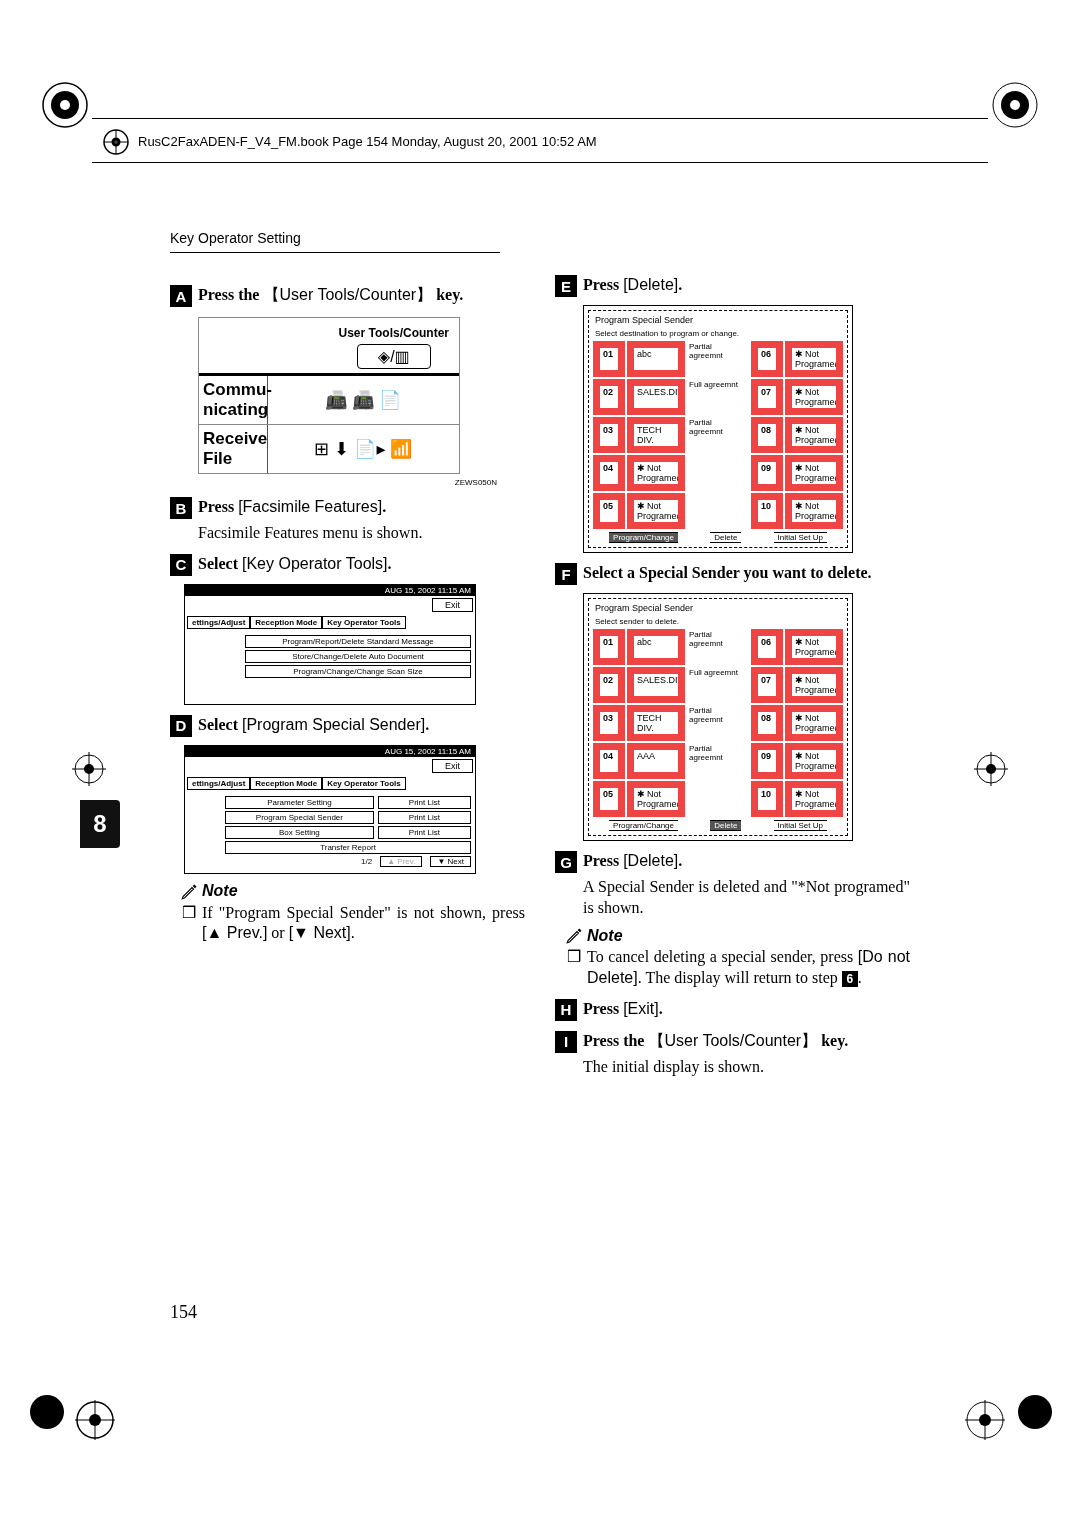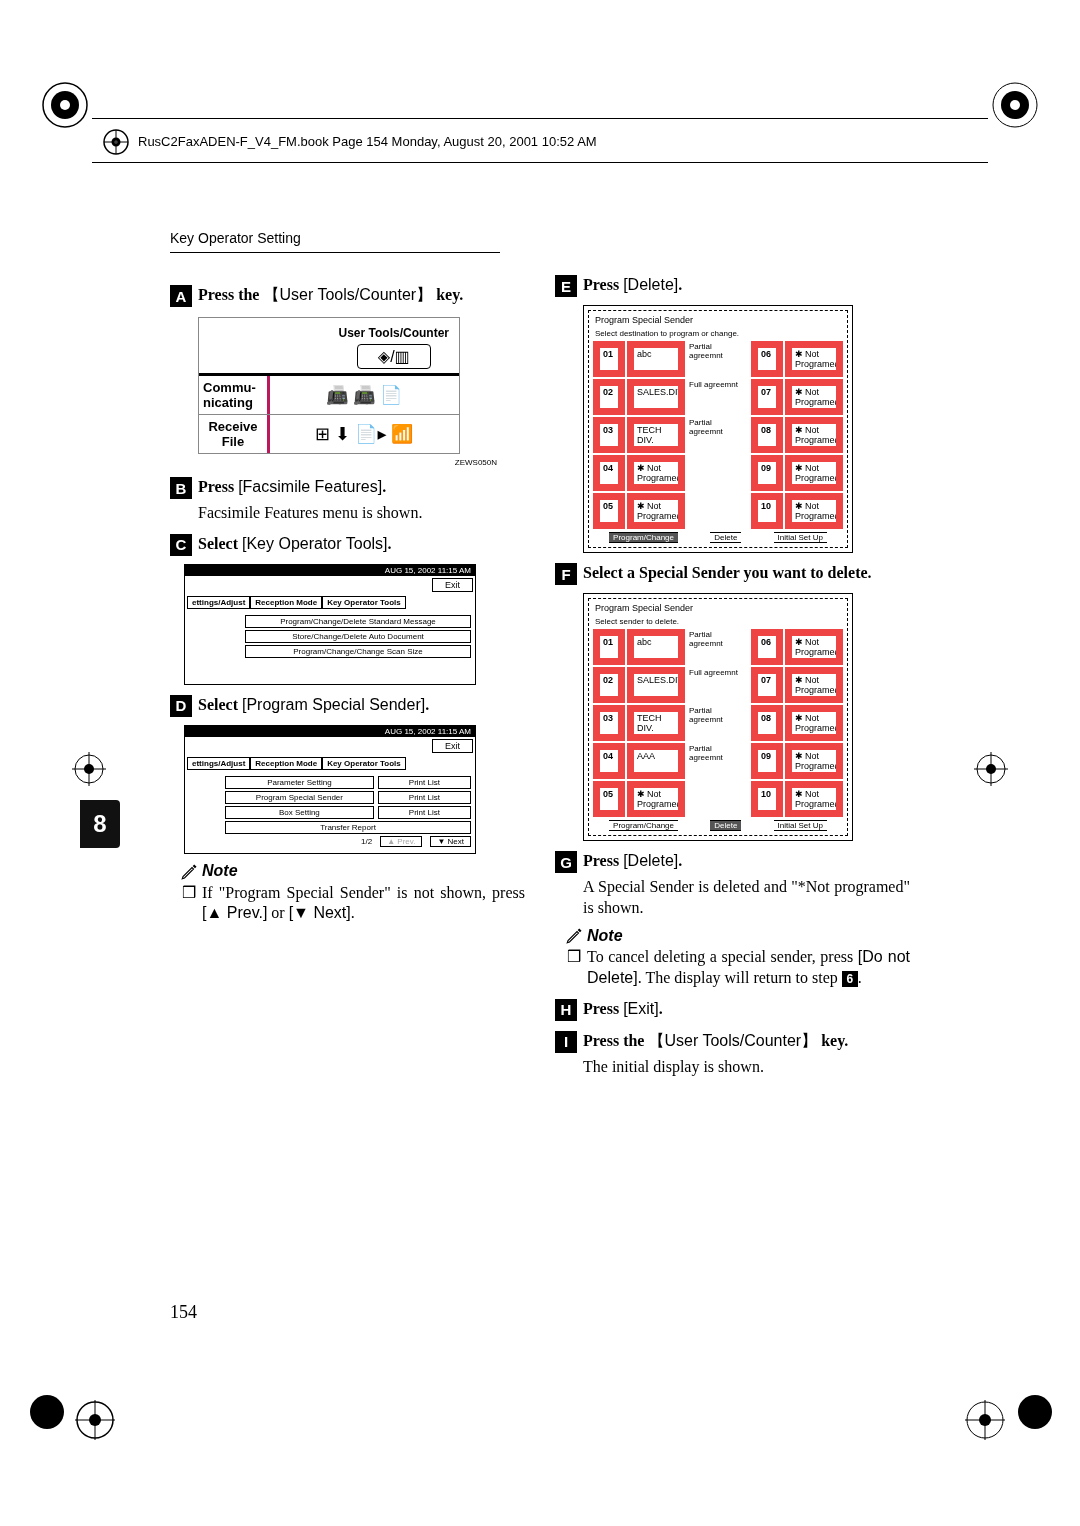--- a/index.html
+++ b/index.html
@@ -151,21 +151,21 @@
     font-family: Arial, sans-serif;
   }
   .hw-head {
     text-align: center;
     font-weight: bold;
     font-size: 12px;
     padding: 4px;
     border-bottom: 3px solid #000;
   }
   .hw-row { display: flex; align-items: center; }
-  .hw-label { width: 60px; font-size: 13px; font-weight: bold; padding: 4px; border-right: 3px solid #be185d; }
+  .hw-label { width: 60px; font-size: 17px; font-weight: bold; padding: 4px; border-right: 1px solid #be185d; }
   .hw-icons { flex: 1; display: flex; gap: 10px; justify-content: center; padding: 4px; font-size: 18px; }
   .hw-code { font-size:8px; text-align:right; font-family:Arial; margin: 2px 28px 0 0;}
   .menu-box {
     margin: 8px 0 8px 14px;
     border: 1px solid #000;
     font-family: Arial, sans-serif;
     font-size: 8px;
     width: 290px;
     position: relative;
   }
@@ -290,21 +290,21 @@
             <div style="border:1px solid #000; border-radius:4px; padding:2px 20px; font-size:16px; display:inline-block;">◈/▥</div>
           </div>
         </div>
         <div style="border-top:3px solid #000;">
           <div class="hw-row" style="border-bottom:1px solid #888;">
             <div class="hw-label" style="white-space:pre-line;">Commu-
 nicating</div>
             <div class="hw-icons">📠 📠 📄</div>
           </div>
           <div class="hw-row">
-            <div class="hw-label" style="white-space:pre-line;text-align:center;">Receive
+            <div class="hw-label" style="white-space:pre-line;">Receive
 File</div>
             <div class="hw-icons">⊞ ⬇ 📄▸ 📶</div>
           </div>
         </div>
       </div>
       <div class="hw-code">ZEWS050N</div>
 
       <div class="step">
         <span class="step-num">B</span>
         <span class="step-text">
@@ -324,21 +324,21 @@
         <div class="menu-exit-row">
             <span class="menu-exit">Exit</span>
           </div>
         <div class="menu-tabs">
           <span>ettings/Adjust</span>
           <span>Reception Mode</span>
           <span>Key Operator Tools</span>
         </div>
         <div class="menu-body" style="padding-left:60px;">
           <div class="menu-item-row">
-              <span class="menu-item">Program/Change/Delete Standard Message</span>
+              <span class="menu-item">Program/Report/Delete Standard Message</span>
             </div>
           <div class="menu-item-row">
               <span class="menu-item">Store/Change/Delete Auto Document</span>
             </div>
           <div class="menu-item-row">
               <span class="menu-item">Program/Change/Change Scan Size</span>
             </div>
           <div style="height:20px;"></div>
         </div>
       </div>

